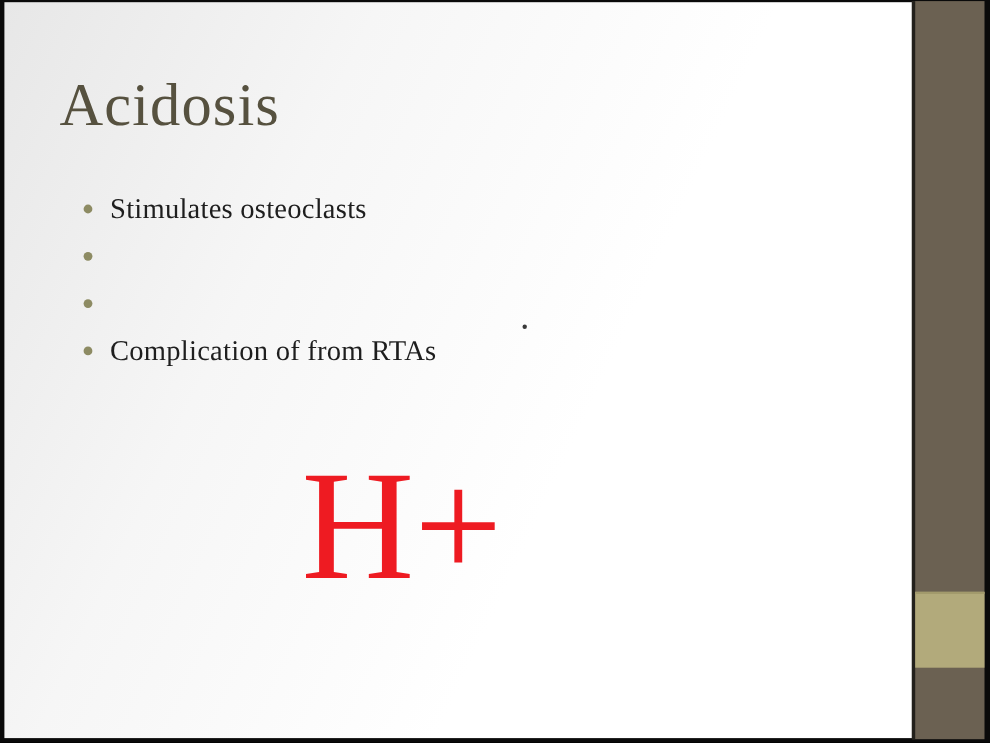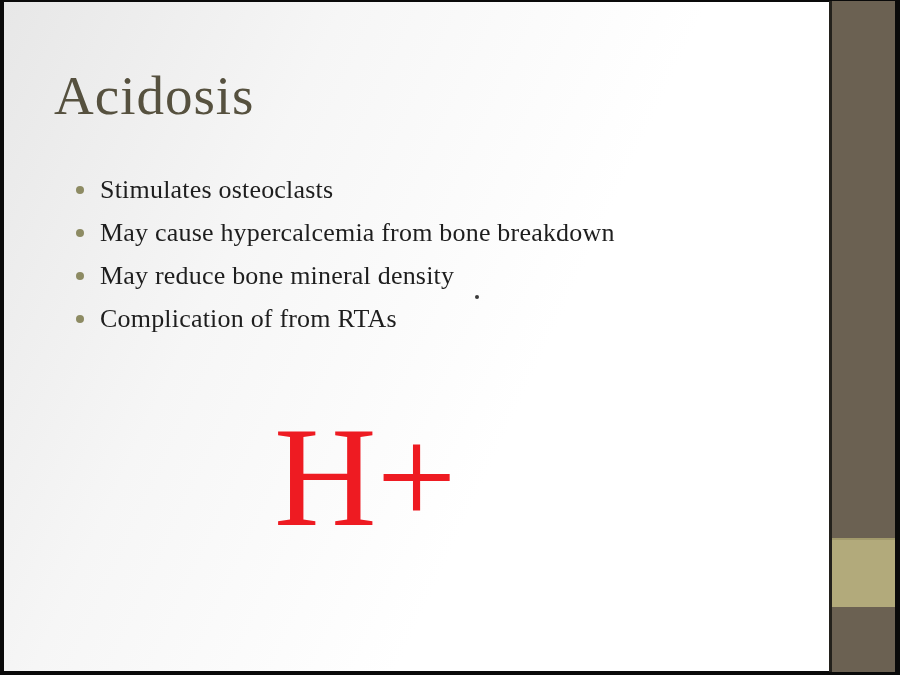--- a/index.html
+++ b/index.html
@@ -112,25 +112,23 @@
 
     <h1 class="title">Acidosis</h1>
 
     <ul class="bullets">
       <li>
         <span class="bullet-dot"></span>
         <span>Stimulates osteoclasts</span>
       </li>
       <li>
         <span class="bullet-dot"></span>
-        <span>May cause hypercalcemia from bone breakdown</span>
       </li>
       <li>
         <span class="bullet-dot"></span>
-        <span>May reduce bone mineral density</span>
       </li>
       <li>
         <span class="bullet-dot"></span>
         <span>Complication of from RTAs</span>
       </li>
     </ul>
 
     <div class="artifact-dot"></div>
 
     <div class="hplus">H+</div>

